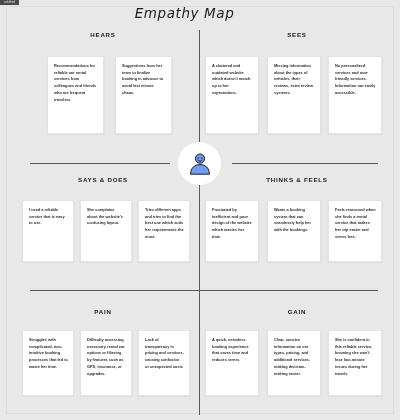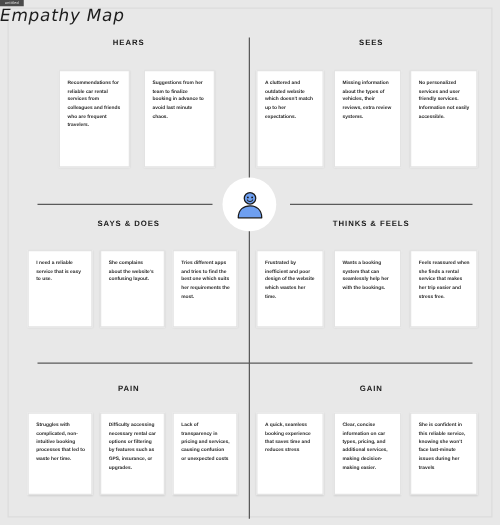--- a/index.html
+++ b/index.html
@@ -50,21 +50,21 @@
     overflow: hidden;
     white-space: nowrap;
   }
 
   
   #title {
     position: absolute;
     left: 0;
     top: 5px;
     width: 369px;
-    text-align: left;
+    text-align: center;
     font-family: "DejaVu Sans", sans-serif;
     font-size: 13.5px;
     font-style: italic;
     font-weight: 400;
     color: #1c1c1c;
     letter-spacing: 0.6px;
   }
 
   
   .divider-h {

